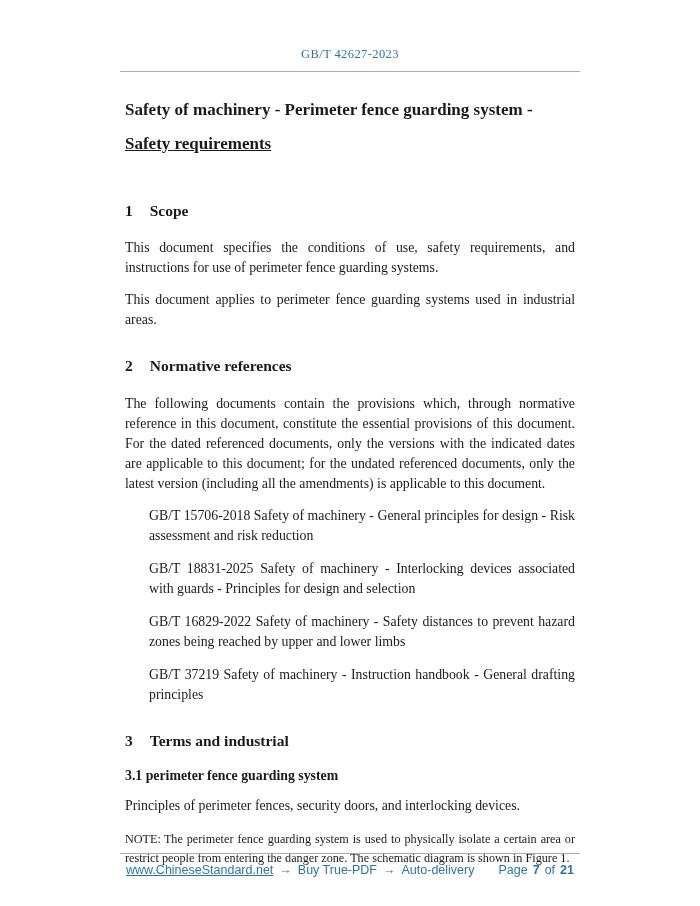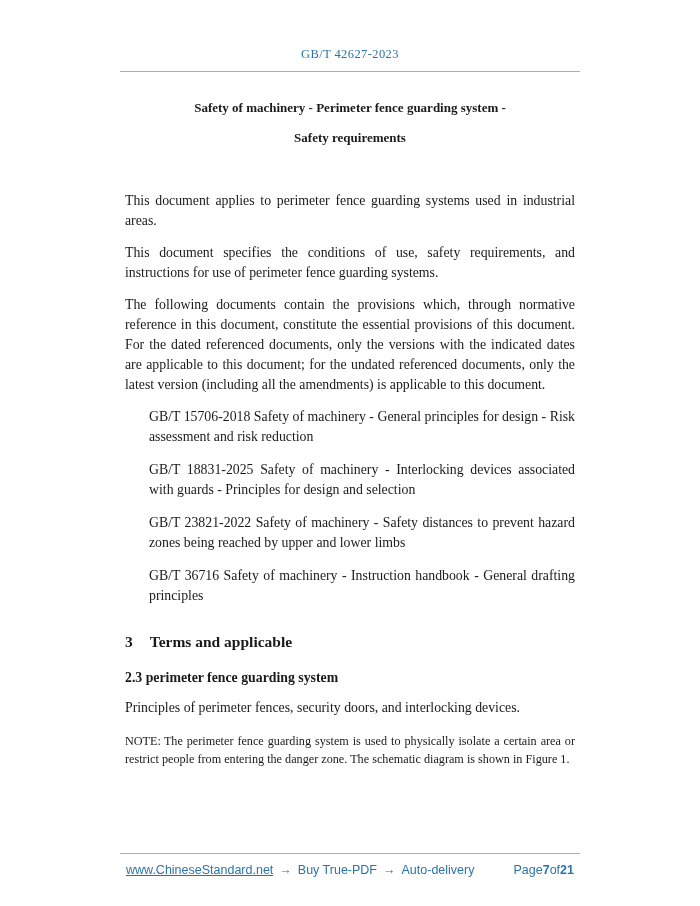--- a/index.html
+++ b/index.html
@@ -22,27 +22,26 @@
     font-size: 12.5px;
     letter-spacing: 0.4px;
   }
   .rule { border-top: 1px solid var(--rule, #8fb4cc); height: 0; }
   .page-header .rule { margin: 9px 120px 0 120px; }
 
   
   .content { padding: 0 125px; }
   .doc-title {
     margin: 28px 0 46px 0;
-    font-size: 13px;
+    font-size: 17px;
     font-weight: bold;
-    text-align: center;
     line-height: 1.2;
   }
   .title-line { display: block; }
-  .title-line + .title-line { margin-top: 14px; }
+  .title-line + .title-line { margin-top: 14px; text-decoration: underline; }
 
   .section-heading {
     font-size: 15.5px;
     font-weight: bold;
     margin: 26px 0 18px 0;
     line-height: 1.25;
   }
   .sec-num { display: inline-block; margin-right: 17px; }
 
   .body-par {
@@ -82,53 +81,59 @@
     font-size: 12.5px;
     color: var(--accent, #2d74a6);
     padding: 0 6px;
   }
   .footer-left { display: flex; align-items: baseline; gap: 6px; justify-content: space-between; }
   .footer-link {
     color: var(--accent, #2d74a6);
     text-decoration: underline;
     cursor: pointer;
   }
-  .footer-right { display: flex; align-items: baseline; }
+  .footer-right { display: flex; align-items: baseline; gap: 5px; }
   .footer-right b { font-weight: bold; }
 </style>
 </head>
 <body>
 
 <div class="page">
 
   <header class="page-header">
     <div class="doc-number">GB/T 42627-2023</div>
     <div class="rule"></div>
   </header>
 
   <main class="content">
 
     <h1 class="doc-title">
       <span class="title-line">Safety of machinery - Perimeter fence guarding system -</span>
       <span class="title-line">Safety requirements</span>
     </h1>
 
+    <h2 class="section-heading">
+      <span class="sec-num">1</span><span>Scope</span>
+    </h2>
+    <p class="body-par">This document specifies the conditions of use, safety requirements, and instructions for use of perimeter fence guarding systems.</p>
     <p class="body-par">This document applies to perimeter fence guarding systems used in industrial areas.</p>
-    <p class="body-par">This document specifies the conditions of use, safety requirements, and instructions for use of perimeter fence guarding systems.</p>
 
+    <h2 class="section-heading">
+      <span class="sec-num">2</span><span>Normative references</span>
+    </h2>
     <p class="body-par">The following documents contain the provisions which, through normative reference in this document, constitute the essential provisions of this document. For the dated referenced documents, only the versions with the indicated dates are applicable to this document; for the undated referenced documents, only the latest version (including all the amendments) is applicable to this document.</p>
     <p class="body-par ref">GB/T 15706-2018 Safety of machinery - General principles for design - Risk assessment and risk reduction</p>
     <p class="body-par ref">GB/T 18831-2025 Safety of machinery - Interlocking devices associated with guards - Principles for design and selection</p>
-    <p class="body-par ref">GB/T 23821-2022 Safety of machinery - Safety distances to prevent hazard zones being reached by upper and lower limbs</p>
-    <p class="body-par ref">GB/T 36716 Safety of machinery - Instruction handbook - General drafting principles</p>
+    <p class="body-par ref">GB/T 16829-2022 Safety of machinery - Safety distances to prevent hazard zones being reached by upper and lower limbs</p>
+    <p class="body-par ref">GB/T 37219 Safety of machinery - Instruction handbook - General drafting principles</p>
 
     <h2 class="section-heading">
-      <span class="sec-num">3</span><span>Terms and applicable</span>
+      <span class="sec-num">3</span><span>Terms and industrial</span>
     </h2>
-    <p class="term-heading">2.3 perimeter fence guarding system</p>
+    <p class="term-heading">3.1 perimeter fence guarding system</p>
     <p class="body-par">Principles of perimeter fences, security doors, and interlocking devices.</p>
     <p class="note-par">
       <strong class="note-label">NOTE:</strong><span>The perimeter fence guarding system is used to physically isolate a certain area or restrict people from entering the danger zone. The schematic diagram is shown in Figure 1.</span>
     </p>
 
   </main>
 
   <footer class="page-footer">
     <div class="rule"></div>
     <div class="footer-row">

